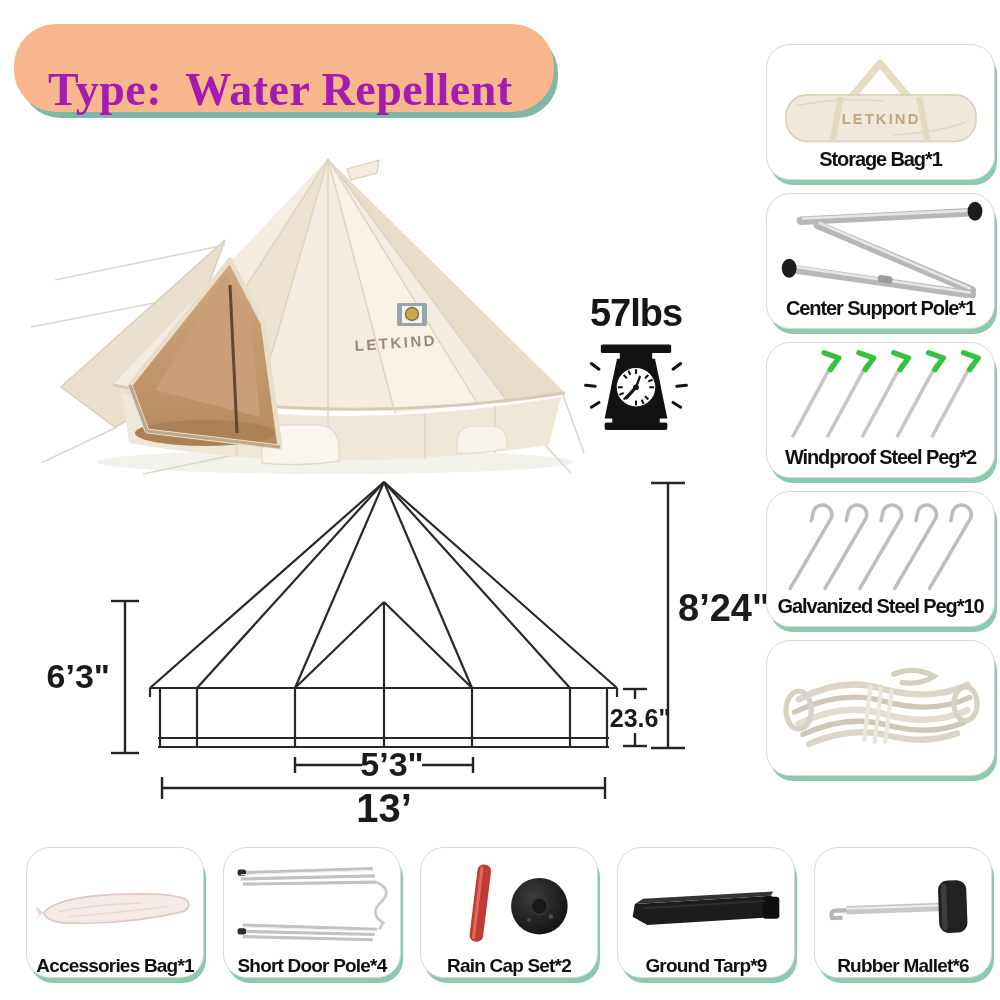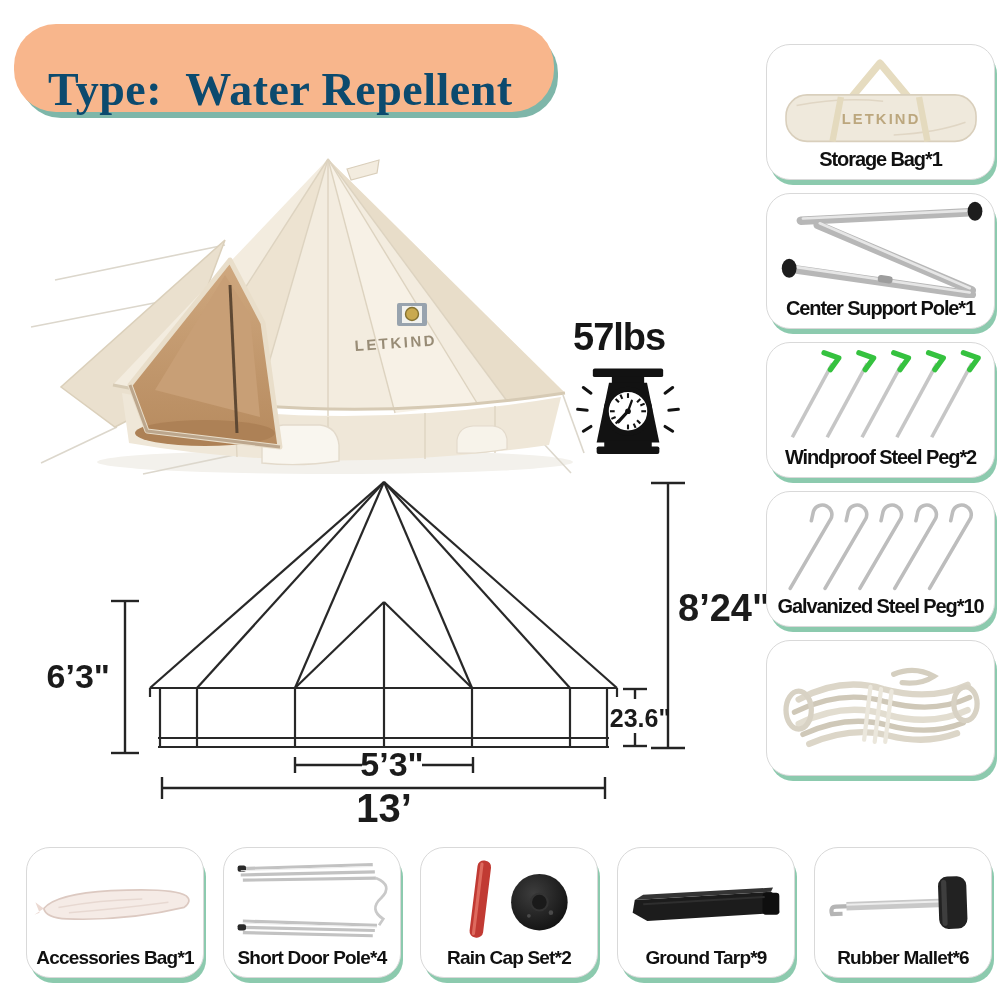--- a/index.html
+++ b/index.html
@@ -4,45 +4,45 @@
 <style>
   html,body{margin:0;padding:0;background:#fff;}
   .stage{position:relative;width:1000px;height:1000px;background:#ffffff;overflow:hidden;
          font-family:"Liberation Sans",sans-serif;}
 
   
   .banner{position:absolute;left:14px;top:24px;width:540px;height:88px;
           background:#F8B68C;border-radius:42px;box-shadow:5px 7px 0 -1px #7EB6A9;
           display:flex;align-items:center;padding-left:34px;box-sizing:border-box;}
   .banner-title{font-family:"Liberation Serif",serif;font-weight:bold;font-size:46px;
-                color:#0c4a6e;white-space:pre;letter-spacing:.5px;margin-top:43px;}
+                color:#a21caf;white-space:pre;letter-spacing:.5px;margin-top:43px;}
 
   
-  .weight{position:absolute;left:573px;top:294px;width:126px;margin-top:24px;}
+  .weight{position:absolute;left:573px;top:294px;width:126px;text-align:center;}
   .weight-value{font-size:38px;font-weight:bold;color:#161616;letter-spacing:-1px;line-height:1;}
   .weight svg{margin-top:3px;}
 
   
   .tent-photo{position:absolute;left:25px;top:145px;width:560px;height:330px;}
   .diagram{position:absolute;left:40px;top:470px;width:740px;height:364px;}
 
   
   .card{background:#fff;border:1.5px solid #D9D9D9;border-radius:24px;
         box-shadow:3px 6px 0 -1px #8CCAAE;position:relative;display:flex;
         flex-direction:column;align-items:center;justify-content:flex-end;
         box-sizing:border-box;overflow:hidden;}
   .card-icon{flex:1 1 auto;width:100%;min-height:0;}
   .card-label{font-weight:bold;color:#101010;text-align:center;white-space:nowrap;line-height:1;}
   .right-col{position:absolute;left:766px;top:44px;width:229px;display:flex;
              flex-direction:column;gap:13px;}
   .right-col .card{height:136px;}
   .right-col .card-label{font-size:20px;letter-spacing:-1.1px;padding-bottom:10px;}
   .bottom-row{position:absolute;left:26px;top:847px;display:flex;gap:19px;}
   .bottom-row .card{width:178px;height:131px;}
-  .bottom-row .card-label{font-size:19px;letter-spacing:-0.8px;padding-bottom:10px;}
+  .bottom-row .card-label{font-size:19px;letter-spacing:-0.8px;padding-bottom:2px;}
 
   text{font-family:"Liberation Sans",sans-serif;}
 </style>
 </head>
 <body>
 
 <div class="stage">
 
   <div class="banner">
     <span class="banner-title">Type:  Water Repellent</span>

